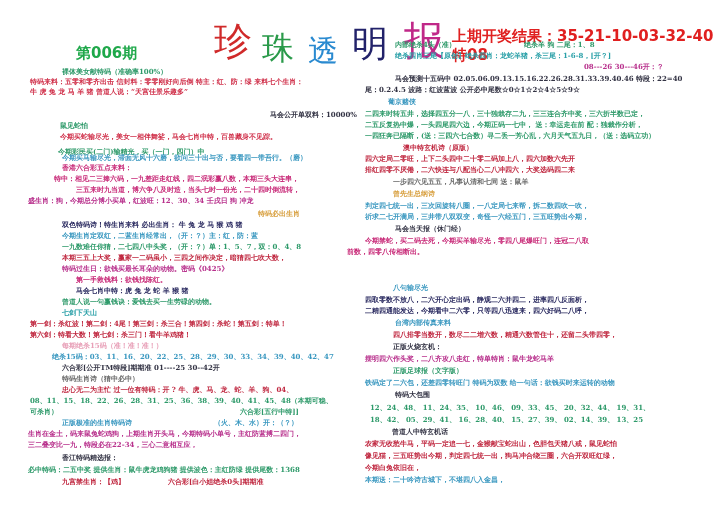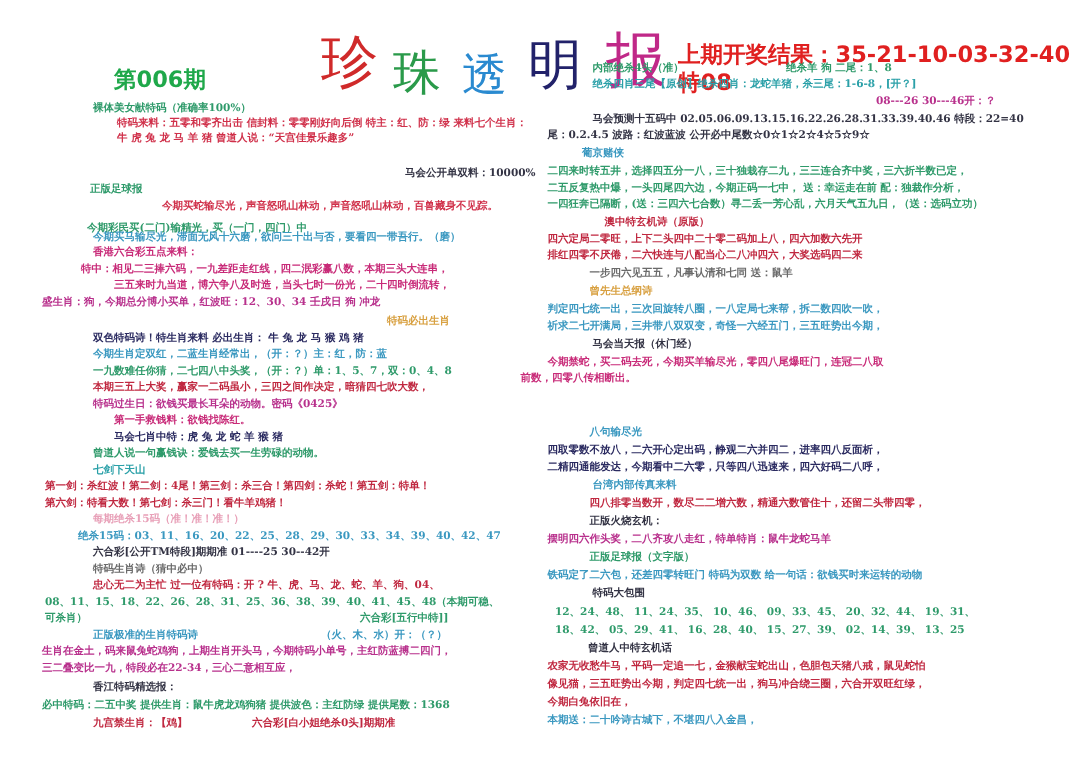--- a/index.html
+++ b/index.html
@@ -6,21 +6,21 @@
   body { width:720px; height:505px; position:relative; overflow:hidden;
          font-family:"DejaVu Serif", serif; }
   .abs { position:absolute; white-space:nowrap; line-height:1; }
   .t { font-size:7px; font-weight:bold; }
   .masthead { position:absolute; top:18px; height:50px; }
   .mh-char { position:absolute; font-family:"DejaVu Serif", serif; font-size:38px; line-height:1; }
   .issue { position:absolute; left:76px; top:44px; font-family:"DejaVu Sans", sans-serif;
            font-size:15px; font-weight:bold; color:#1fa84a; }
   .result { position:absolute; left:452px; top:27px; font-family:"DejaVu Sans", sans-serif;
             font-size:15px; color:#e02020; font-weight:bold; }
-  .red { color:#d0304a;margin-left:48px; }
+  .red { color:#d0304a; }
   .dred { color:#c02840; }
   .green { color:#2e9a6a; }
   .teal { color:#2aa0a8; }
   .blue { color:#3a98c0; }
   .pink { color:#c82a78; }
   .magenta { color:#b8308c; }
   .dark { color:#333344; }
   .gray { color:#6a6a6a; }
   .orange { color:#d8a040; }
   .lightpink { color:#e8a0b8; }
@@ -36,22 +36,22 @@
   <span class="mh-char" style="left:352px;top:8px;color:#22226a;font-size:36px">明</span>
   <span class="mh-char" style="left:404px;top:2px;color:#c02888;font-size:40px">报</span>
 </div>
 <div class="issue">第006期</div>
 <div class="result">上期开奖结果：35-21-10-03-32-40 特08</div>
 
 <div class="abs t green" style="left:62px;top:68px">裸体美女献特码（准确率100%）</div>
 <div class="abs t red" style="left:30px;top:78px">特码来料：五零和零齐出击 信封料：零零刚好向后倒 特主：红、防：绿 来料七个生肖：</div>
 <div class="abs t red" style="left:30px;top:88px">牛 虎 兔 龙 马 羊 猪     曾道人说：“天宫佳景乐趣多”</div>
 <div class="abs t dark" style="left:270px;top:111px">马会公开单双料：10000%</div>
-<div class="abs t green" style="left:60px;top:122px">正版足球报</div>
-<div class="abs t red" style="left:60px;top:133px">今期买蛇输尽光，声音怒吼山林动，声音怒吼山林动，百兽藏身不见踪。</div>
+<div class="abs t green" style="left:60px;top:122px">鼠见蛇怕</div>
+<div class="abs t red" style="left:60px;top:133px">今期买蛇输尽光，美女一相伴舞娑，马会七肖中特，百兽藏身不见踪。</div>
 <div class="abs t green" style="left:58px;top:148px">今期彩民买(二门)输精光，买（一门，四门）中</div>
 <div class="abs t blue" style="left:62px;top:154px">今期买马输尽光，滞面无风十六磨，欲问三十出与否，要看四一带吾行。（磨）</div>
 <div class="abs t pink" style="left:62px;top:164px">香港六合彩五点来料：</div>
 <div class="abs t pink" style="left:54px;top:175px">特中：相见二三捧六码，一九差距走红线，四二泯彩赢八数，本期三头大连串，</div>
 <div class="abs t pink" style="left:76px;top:186px">三五来时九当道，博六争八及时造，当头七时一份光，二十四时倒流转，</div>
 <div class="abs t magenta" style="left:28px;top:197px">盛生肖：狗，今期总分博小买单，红波旺：12、30、34 壬戌日  狗 冲龙</div>
 <div class="abs t orange" style="left:258px;top:210px">特码必出生肖</div>
 <div class="abs t navy" style="left:62px;top:221px">双色特码诗！特生肖来料        必出生肖：   牛 兔 龙 马 猴 鸡 猪</div>
 <div class="abs t blue" style="left:62px;top:232px">今期生肖定双红，二蓝生肖经常出，（开：？）主：红，防：蓝</div>
 <div class="abs t green" style="left:62px;top:243px">一九数难任你猜，二七四八中头奖，（开：？）单：1、5、7，双：0、4、8</div>

